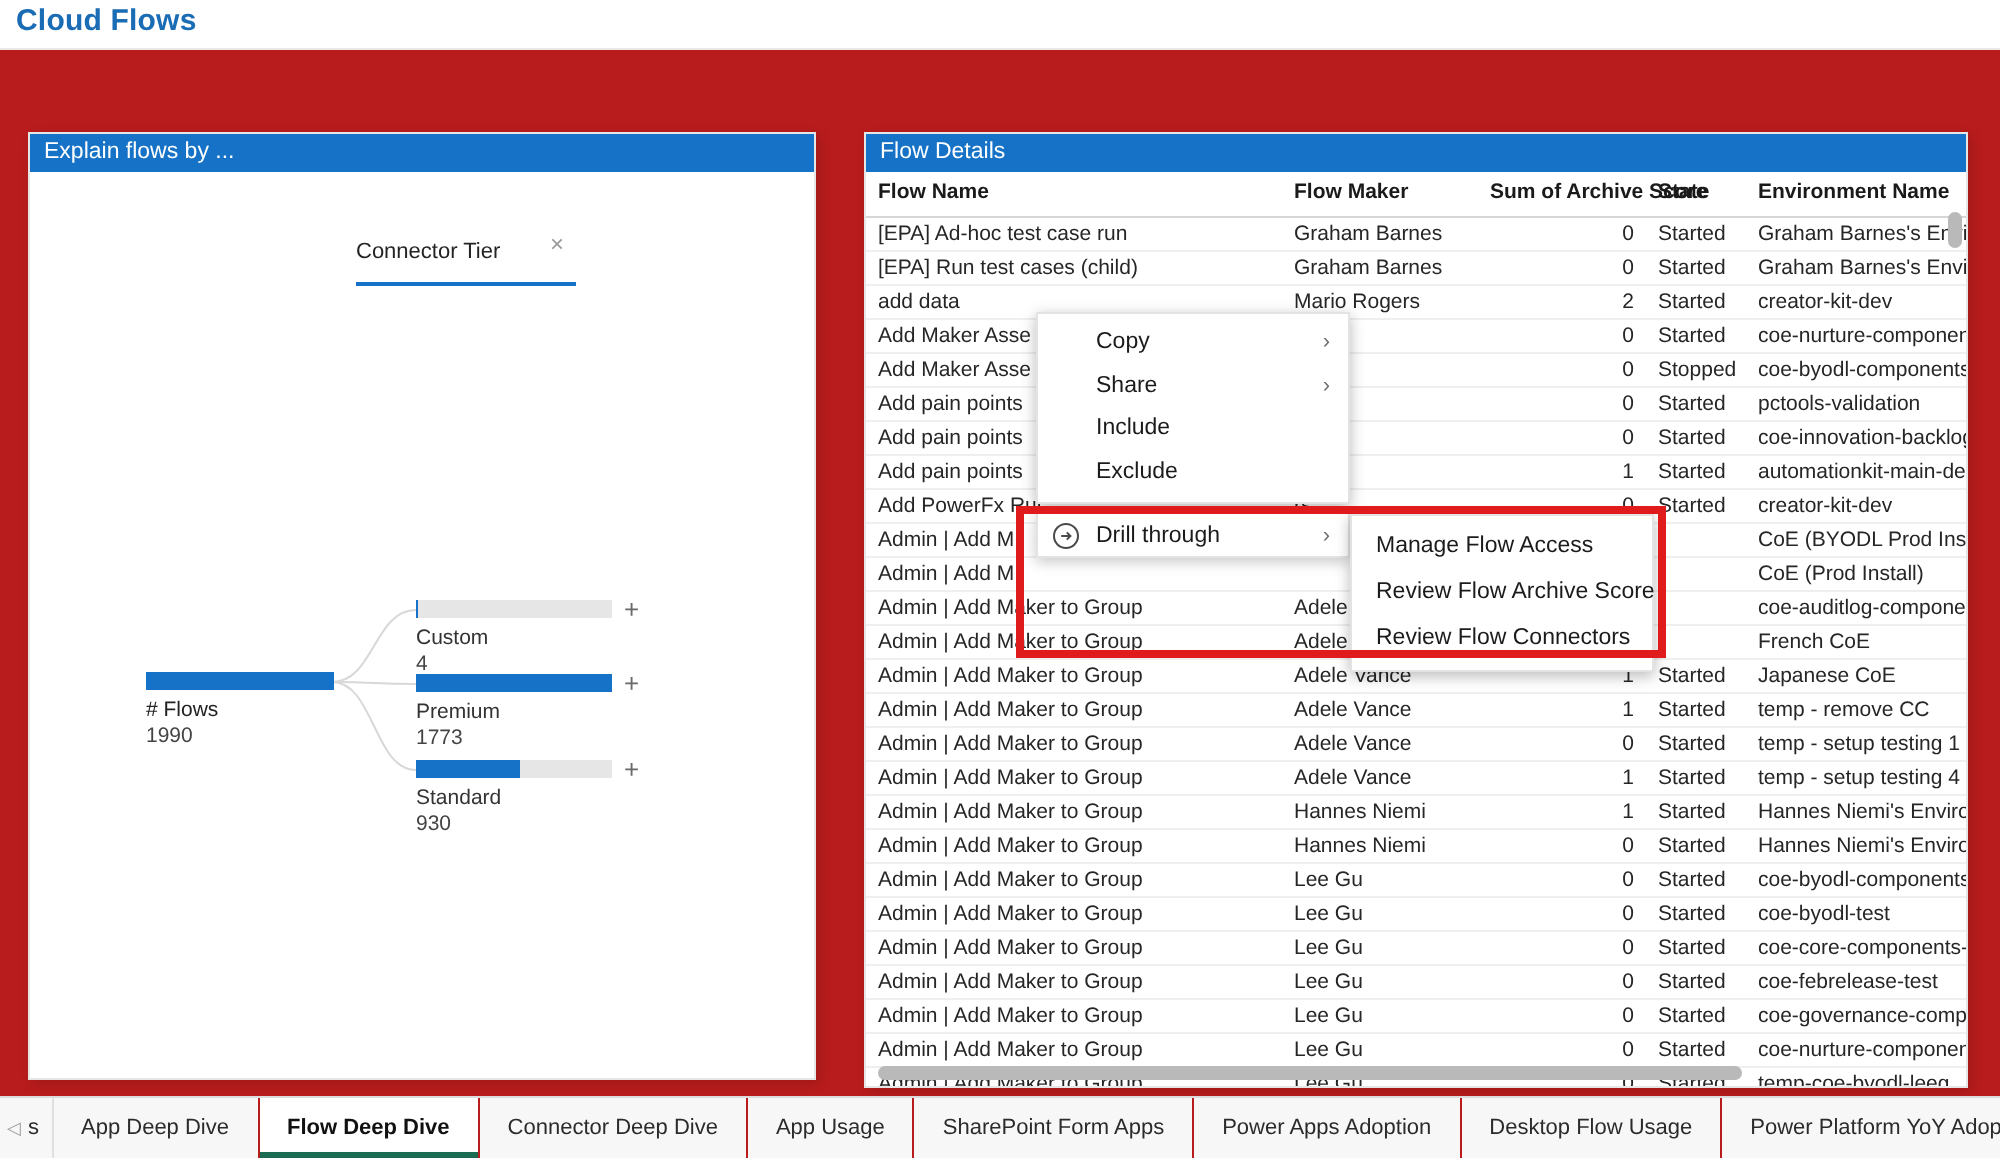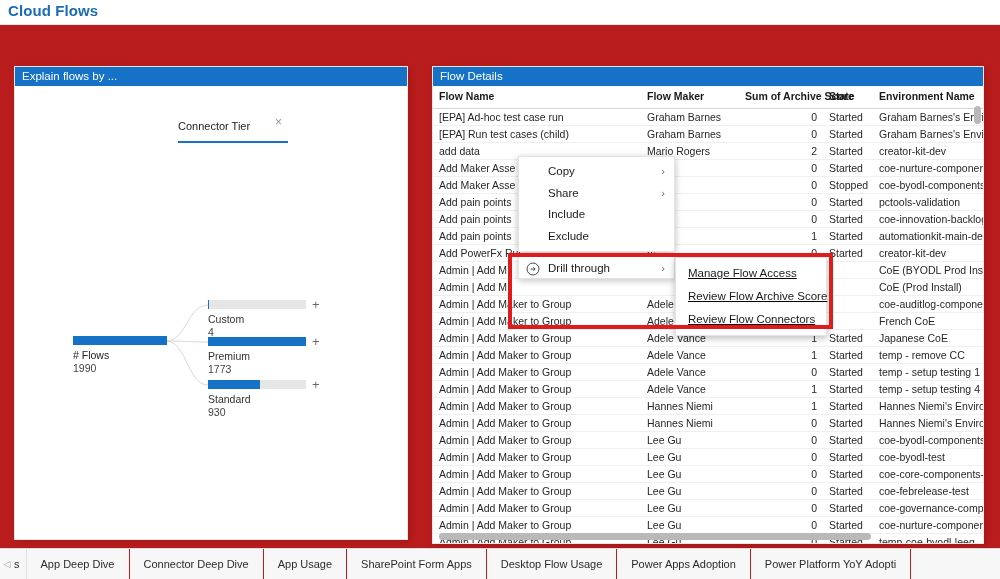--- a/index.html
+++ b/index.html
@@ -137,21 +137,21 @@
     position: absolute; left: 518px; top: 232px; width: 157px; height: 22px;
     background: #fff; font-size: 11.5px; color: #1b1b1b;
     line-height: 22px; padding-left: 29px; z-index: 42;
     border: 1px solid #e3e3e3; border-top: none;
     box-shadow: 0 2px 7px rgba(0,0,0,0.22);
   }
   .drill-ico {
     position: absolute; left: 7px; top: 4px; width: 14px; height: 14px;
   }
   #ctx-sub {
-    left: 675px; top: 232px; width: 152px; padding: 4px 0; z-index: 44; text-decoration: underline;
+    left: 675px; top: 232px; width: 152px; padding: 4px 0; z-index: 44;
   }
   .ctx-sub-item {
     height: 23px; line-height: 23px; font-size: 11.5px; color: #1b1b1b;
     padding-left: 12px; white-space: nowrap; cursor: default;
   }
 
   
   .redbox {
     position: absolute; left: 508px; top: 228px; width: 325px; height: 76px;
     border: 4px solid #e01b1b; z-index: 50; pointer-events: none;
@@ -533,34 +533,37 @@
 
   <div class="tabbar">
     <div class="tab-scroll">◁</div>
     <div class="tab clipped" style="padding:0 6px 0 0; border-right:1px solid #e0e0e0;">
       <span>s</span>
     </div>
     <div id="tab-container" style="display:flex;">
         <div class="tab">
           <span>App Deep Dive</span>
         </div>
+        <div class="tab active">
+          <span>Flow Deep Dive</span>
+        </div>
         <div class="tab">
           <span>Connector Deep Dive</span>
         </div>
         <div class="tab">
           <span>App Usage</span>
         </div>
         <div class="tab">
           <span>SharePoint Form Apps</span>
         </div>
         <div class="tab">
+          <span>Power Apps Adoption</span>
+        </div>
+        <div class="tab">
           <span>Desktop Flow Usage</span>
         </div>
         <div class="tab">
-          <span>Power Apps Adoption</span>
-        </div>
-        <div class="tab">
           <span>Power Platform YoY Adopti</span>
         </div>
       </div>
   </div>
 
 </div>
 
 </body></html>

